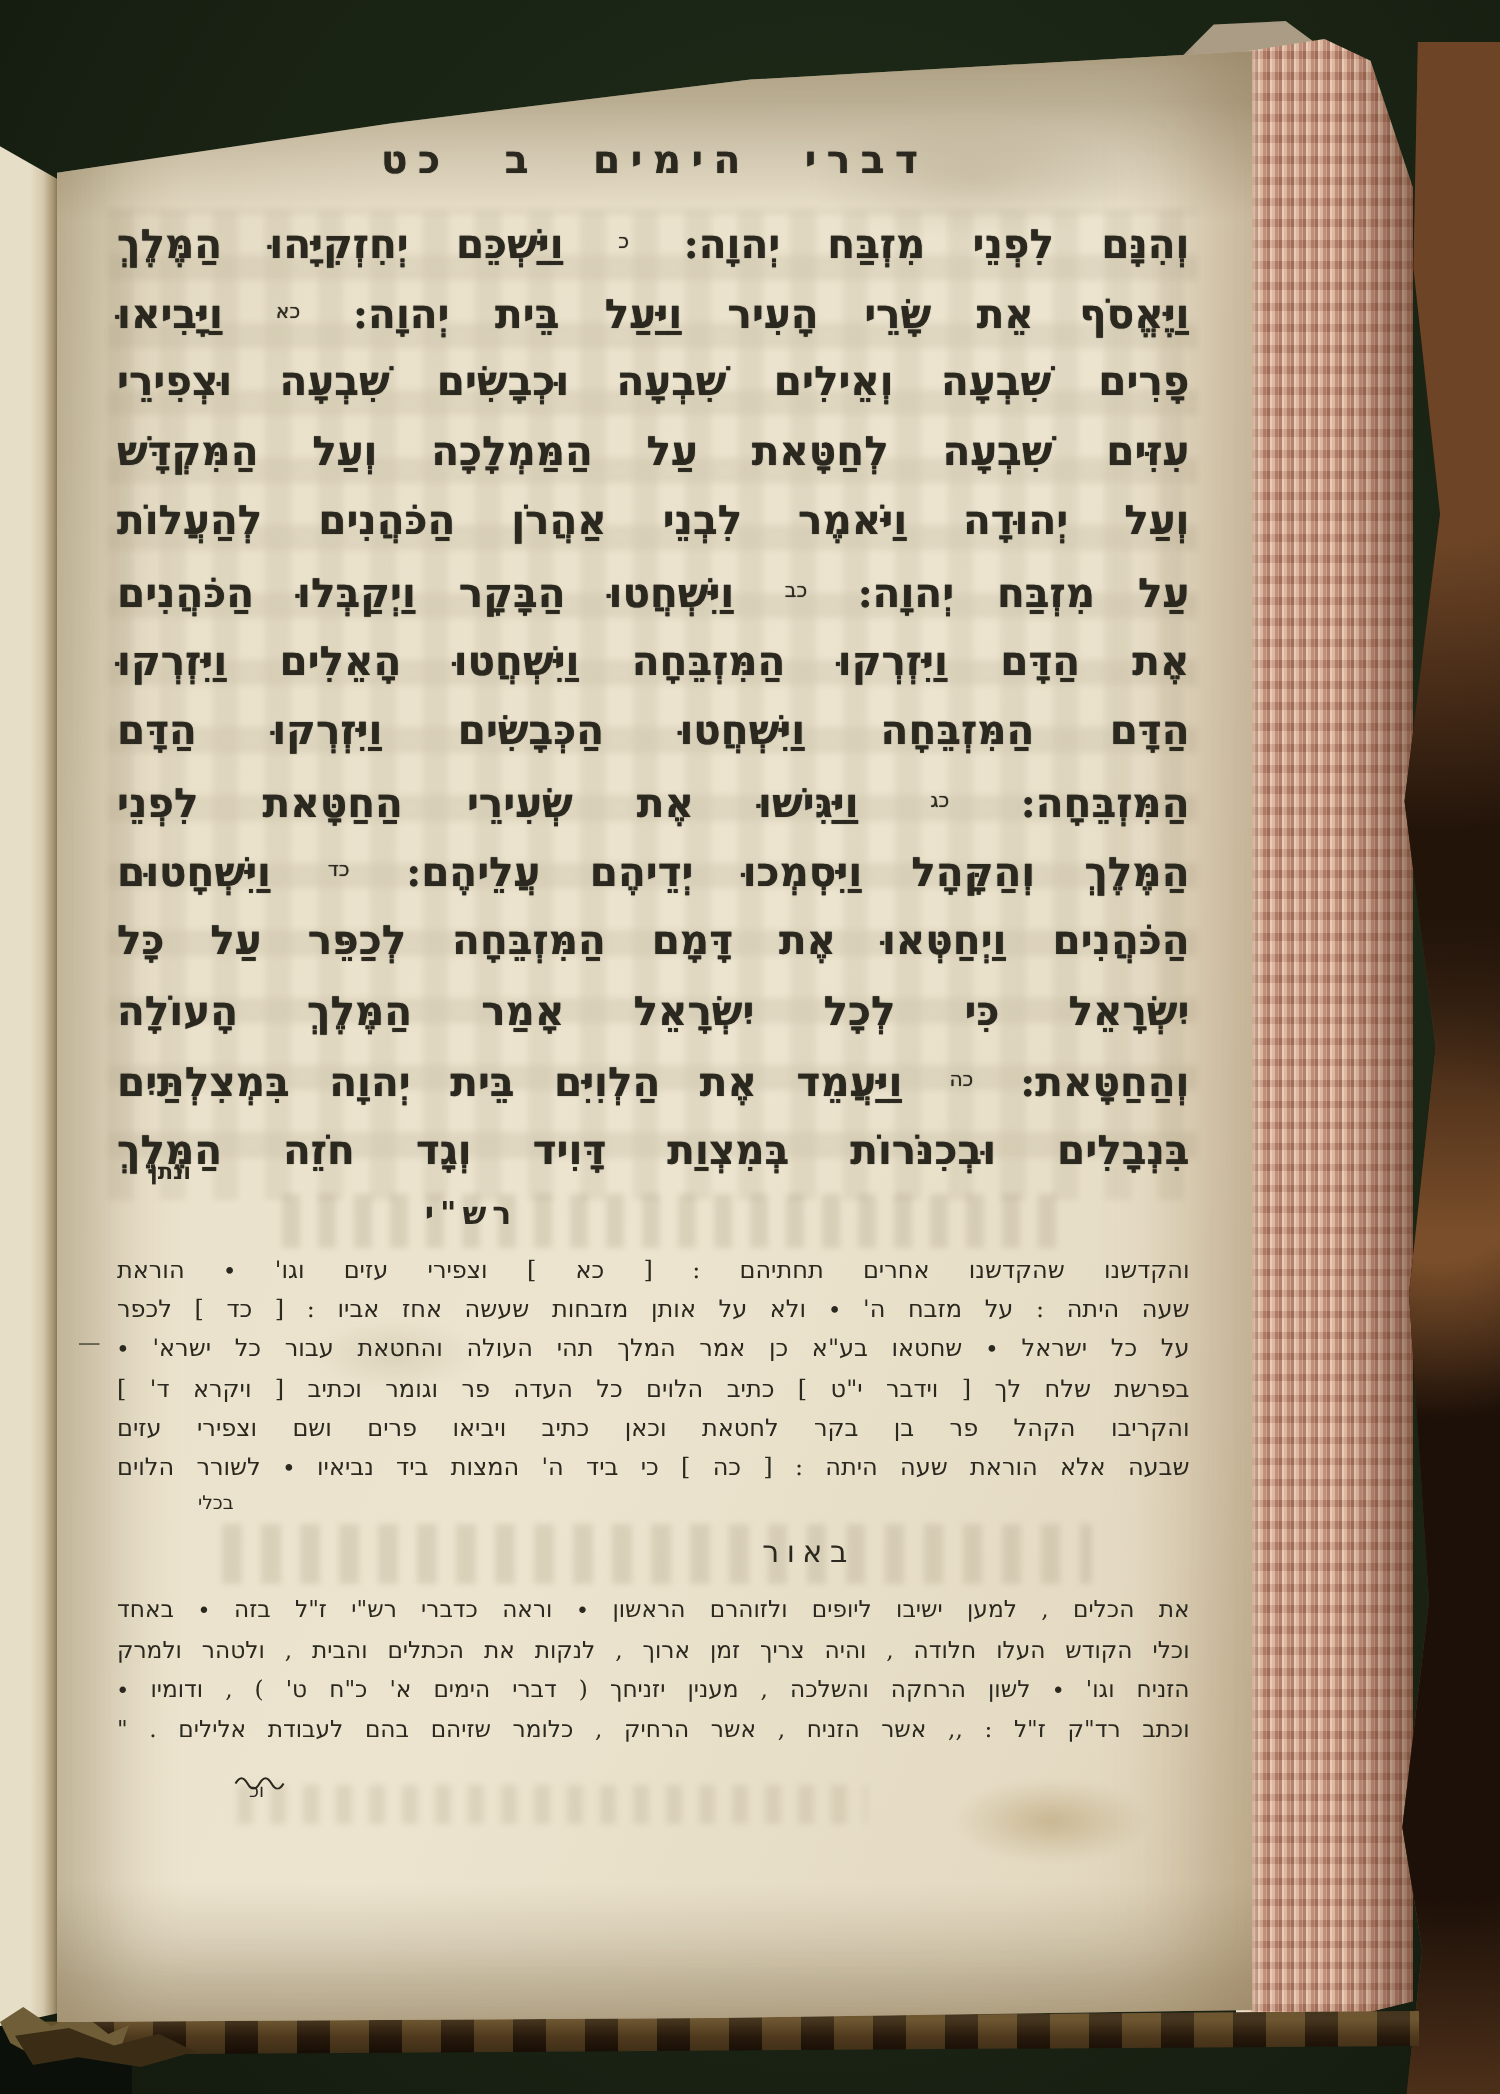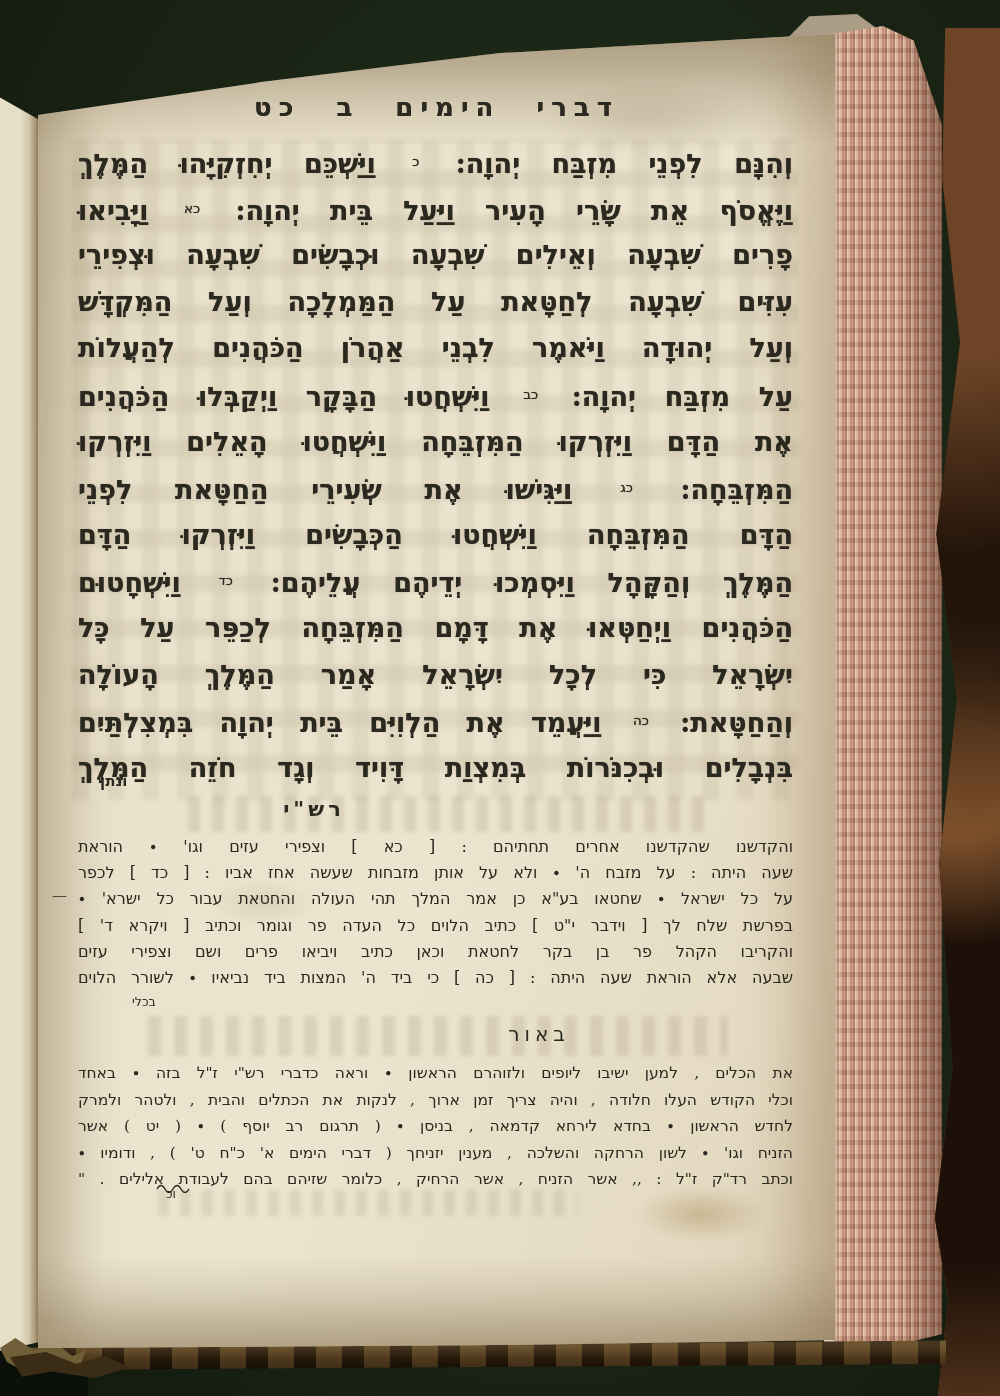--- a/index.html
+++ b/index.html
@@ -130,22 +130,22 @@
     <div class="tx page-header">דברי הימים ב כט</div>
 
     <div class="tx main-lines">
         <div class="bt-line">וְהִנָּם לִפְנֵי מִזְבַּח יְהוָה: <sup class="vnum">כ</sup> וַיַּשְׁכֵּם יְחִזְקִיָּהוּ הַמֶּלֶךְ</div>
         <div class="bt-line">וַיֶּאֱסֹף אֵת שָׂרֵי הָעִיר וַיַּעַל בֵּית יְהוָה: <sup class="vnum">כא</sup> וַיָּבִיאוּ</div>
         <div class="bt-line">פָרִים שִׁבְעָה וְאֵילִים שִׁבְעָה וּכְבָשִׂים שִׁבְעָה וּצְפִירֵי</div>
         <div class="bt-line">עִזִּים שִׁבְעָה לְחַטָּאת עַל הַמַּמְלָכָה וְעַל הַמִּקְדָּשׁ</div>
         <div class="bt-line">וְעַל יְהוּדָה וַיֹּאמֶר לִבְנֵי אַהֲרֹן הַכֹּהֲנִים לְהַעֲלוֹת</div>
         <div class="bt-line">עַל מִזְבַּח יְהוָה: <sup class="vnum">כב</sup> וַיִּשְׁחֲטוּ הַבָּקָר וַיְקַבְּלוּ הַכֹּהֲנִים</div>
         <div class="bt-line">אֶת הַדָּם וַיִּזְרְקוּ הַמִּזְבֵּחָה וַיִּשְׁחֲטוּ הָאֵלִים וַיִּזְרְקוּ</div>
+        <div class="bt-line">הַדָּם הַמִּזְבֵּחָה וַיִּשְׁחֲטוּ הַכְּבָשִׂים וַיִּזְרְקוּ הַדָּם</div>
         <div class="bt-line">הַמִּזְבֵּחָה: <sup class="vnum">כג</sup> וַיַּגִּישׁוּ אֶת שְׂעִירֵי הַחַטָּאת לִפְנֵי</div>
-        <div class="bt-line">הַדָּם הַמִּזְבֵּחָה וַיִּשְׁחֲטוּ הַכְּבָשִׂים וַיִּזְרְקוּ הַדָּם</div>
         <div class="bt-line">הַמֶּלֶךְ וְהַקָּהָל וַיִּסְמְכוּ יְדֵיהֶם עֲלֵיהֶם: <sup class="vnum">כד</sup> וַיִּשְׁחָטוּם</div>
         <div class="bt-line">הַכֹּהֲנִים וַיְחַטְּאוּ אֶת דָּמָם הַמִּזְבֵּחָה לְכַפֵּר עַל כָּל</div>
         <div class="bt-line">יִשְׂרָאֵל כִּי לְכָל יִשְׂרָאֵל אָמַר הַמֶּלֶךְ הָעוֹלָה</div>
         <div class="bt-line">וְהַחַטָּאת: <sup class="vnum">כה</sup> וַיַּעֲמֵד אֶת הַלְוִיִּם בֵּית יְהוָה בִּמְצִלְתַּיִם</div>
         <div class="bt-line">בִּנְבָלִים וּבְכִנֹּרוֹת בְּמִצְוַת דָּוִיד וְגָד חֹזֵה הַמֶּלֶךְ</div>
       </div>
 
     <div class="tx catchword main-cw">ונתן</div>
 
     <div class="tx rashi-head">רש"י</div>
@@ -159,21 +159,20 @@
         <div class="bt-line">שבעה אלא הוראת שעה היתה : [ כה ] כי ביד ה' המצות ביד נביאיו ∙ לשורר הלוים</div>
       </div>
 
     <div class="tx catchword rashi-cw">בכלי</div>
 
     <div class="tx biur-head">באור</div>
 
     <div class="tx biur-lines">
         <div class="bt-line">את הכלים , למען ישיבו ליופים ולזוהרם הראשון ∙ וראה כדברי רש"י ז"ל בזה ∙ באחד</div>
         <div class="bt-line">וכלי הקודש העלו חלודה , והיה צריך זמן ארוך , לנקות את הכתלים והבית , ולטהר ולמרק</div>
-        <div class="bt-line">לחדש הראשון ∙ בחדא לירחא קדמאה , בניסן ∙ ( תרגום רב יוסף ) ∙ ( יט ) אשר</div>
         <div class="bt-line">הזניח וגו' ∙ לשון הרחקה והשלכה , מענין יזניחך ( דברי הימים א' כ"ח ט' ) , ודומיו ∙</div>
         <div class="bt-line">וכתב רד"ק ז"ל : ,, אשר הזניח , אשר הרחיק , כלומר שזיהם בהם לעבודת אלילים . "</div>
       </div>
 
     <div class="cw-squiggle">
       <svg width="34" height="10" viewBox="0 0 34 10">
         <path d="M1,6 q4,-7 8,0 t8,0 t8,0 t8,0" fill="none" stroke="#2b291f" stroke-width="1.4"></path>
       </svg>
     </div>
 

